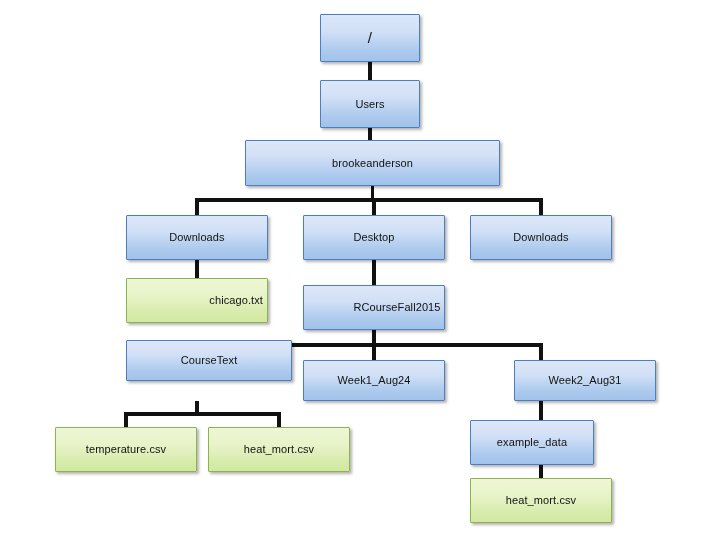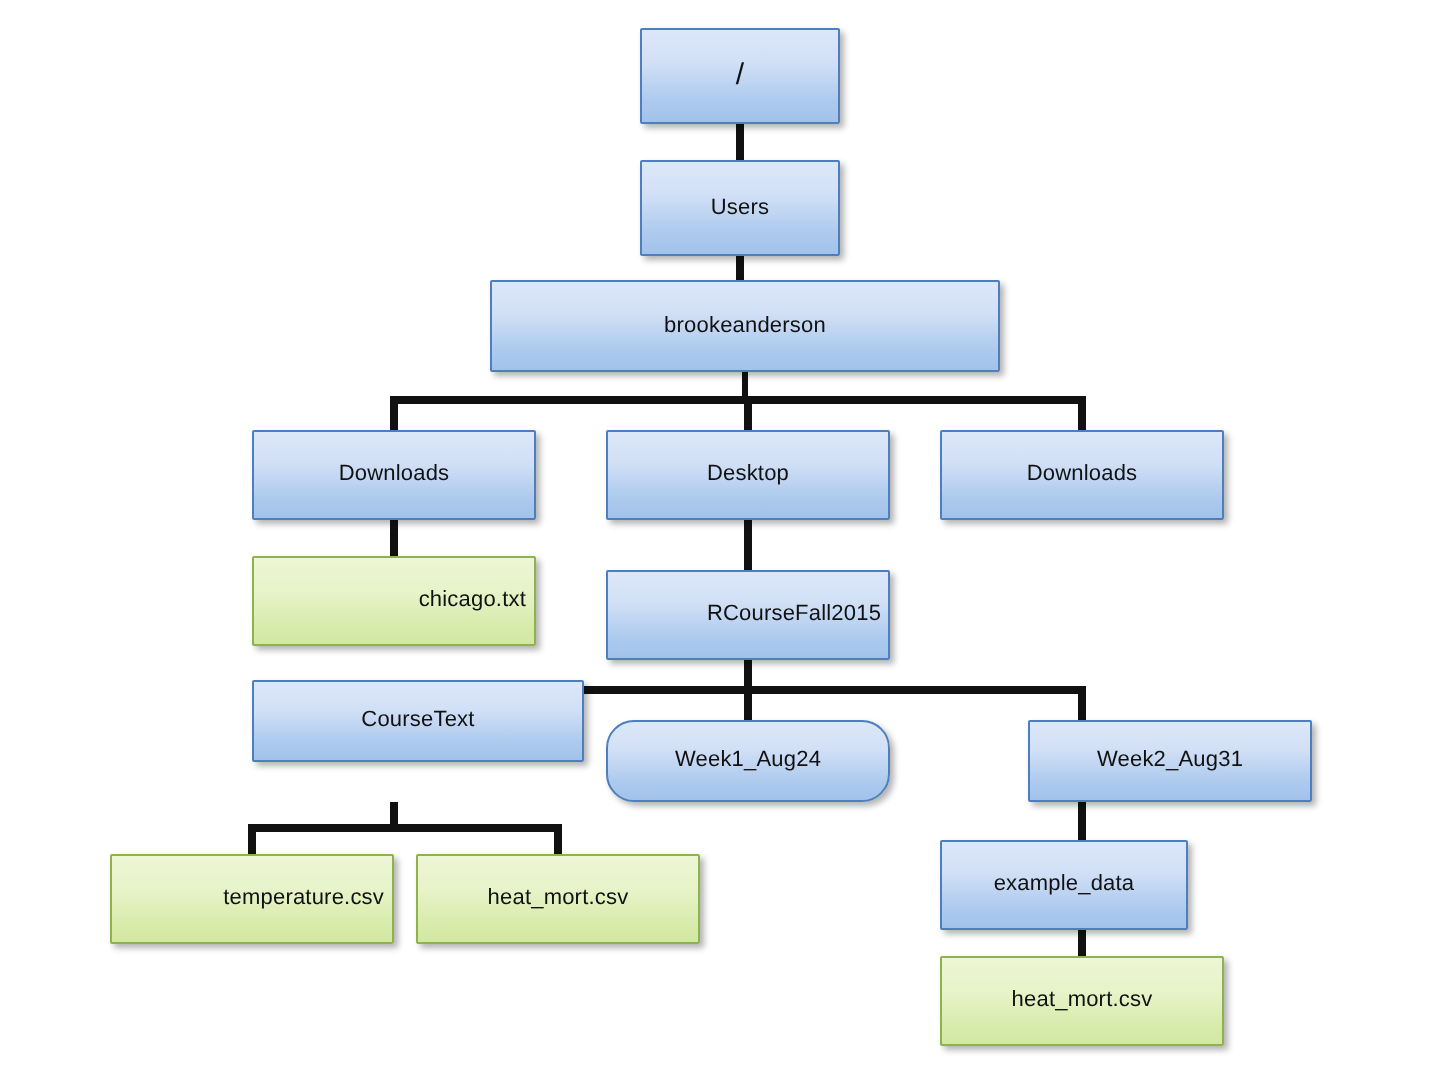--- a/index.html
+++ b/index.html
@@ -98,27 +98,27 @@
     </div>
     <div class="node file" style="left: 126px; top: 278px; width: 142px; height: 45px; justify-content: flex-end;">
       <span class="label">chicago.txt</span>
     </div>
     <div class="node folder" style="left: 303px; top: 285px; width: 142px; height: 45px; padding-left: 46px;">
       <span class="label">RCourseFall2015</span>
     </div>
     <div class="node folder" style="left: 126px; top: 340px; width: 166px; height: 41px;">
       <span class="label">CourseText</span>
     </div>
-    <div class="node folder" style="left: 303px; top: 360px; width: 142px; height: 41px; border-radius: 14px;">
+    <div class="node folder" style="left: 303px; top: 360px; width: 142px; height: 41px;">
       <span class="label">Week1_Aug24</span>
     </div>
     <div class="node folder" style="left: 470px; top: 360px; width: 142px; height: 41px; margin-left: 44px;">
       <span class="label">Week2_Aug31</span>
     </div>
-    <div class="node file" style="left: 55px; top: 427px; width: 142px; height: 45px; justify-content: flex-end;">
+    <div class="node file" style="left: 55px; top: 427px; width: 142px; height: 45px;">
       <span class="label">temperature.csv</span>
     </div>
     <div class="node file" style="left: 208px; top: 427px; width: 142px; height: 45px;">
       <span class="label">heat_mort.csv</span>
     </div>
     <div class="node folder" style="left: 470px; top: 420px; width: 124px; height: 45px; text-align: center;">
       <span class="label">example_data</span>
     </div>
     <div class="node file" style="left: 470px; top: 478px; width: 142px; height: 45px;">
       <span class="label">heat_mort.csv</span>

